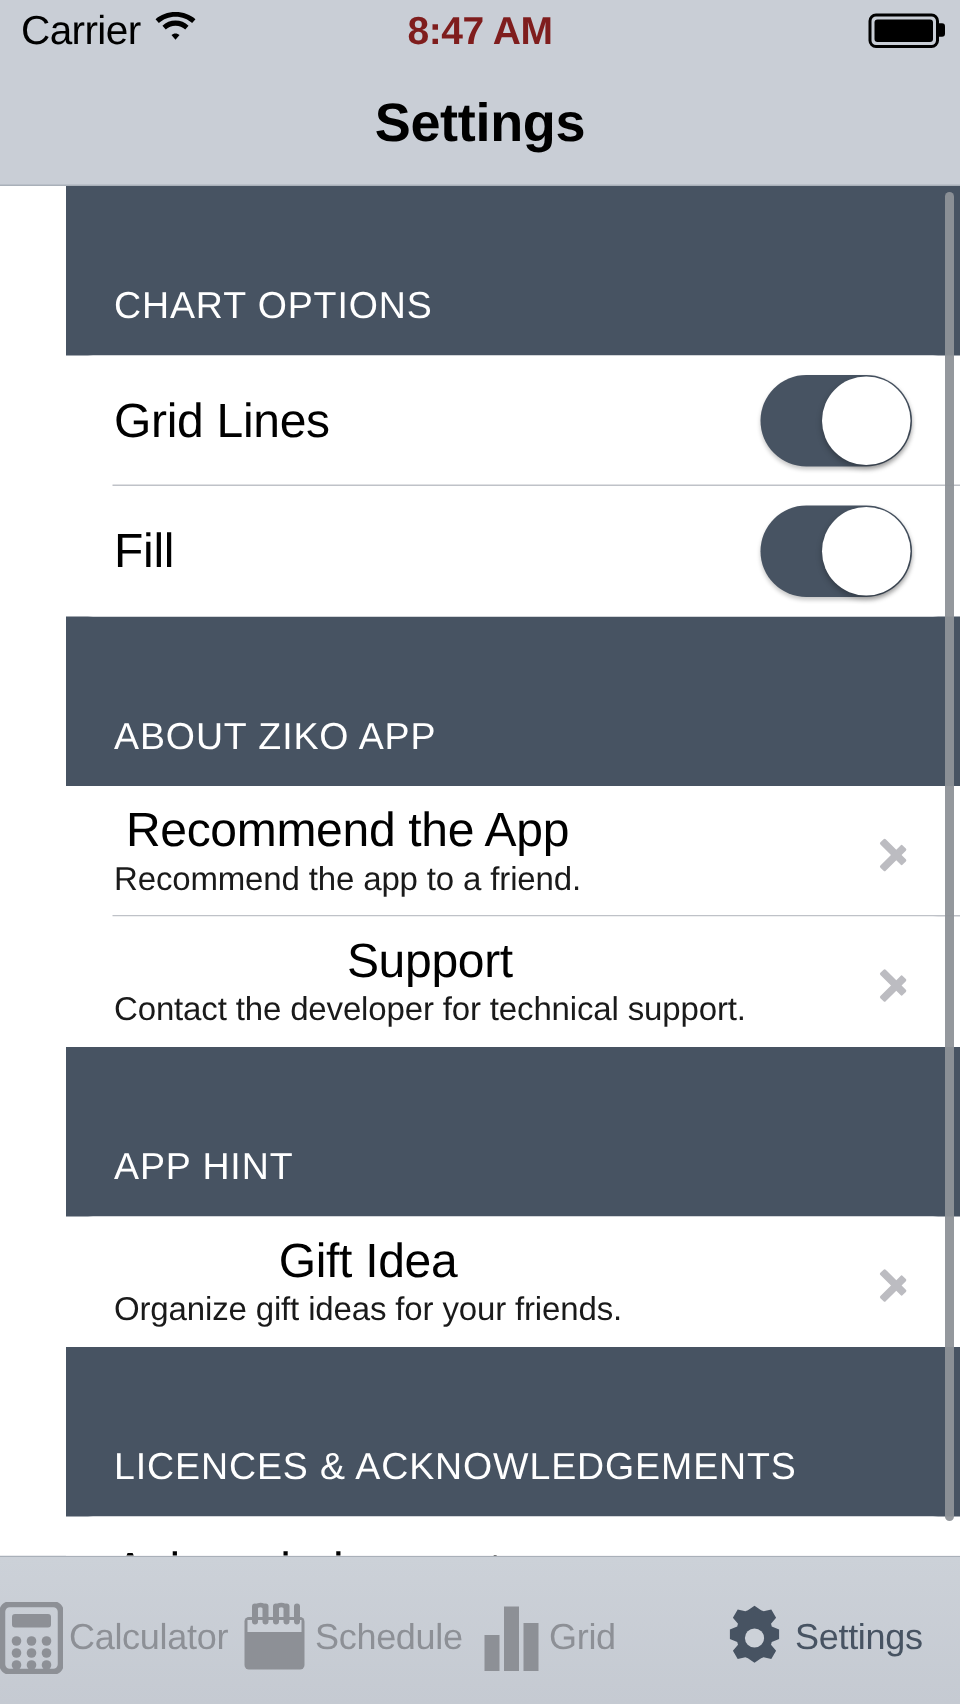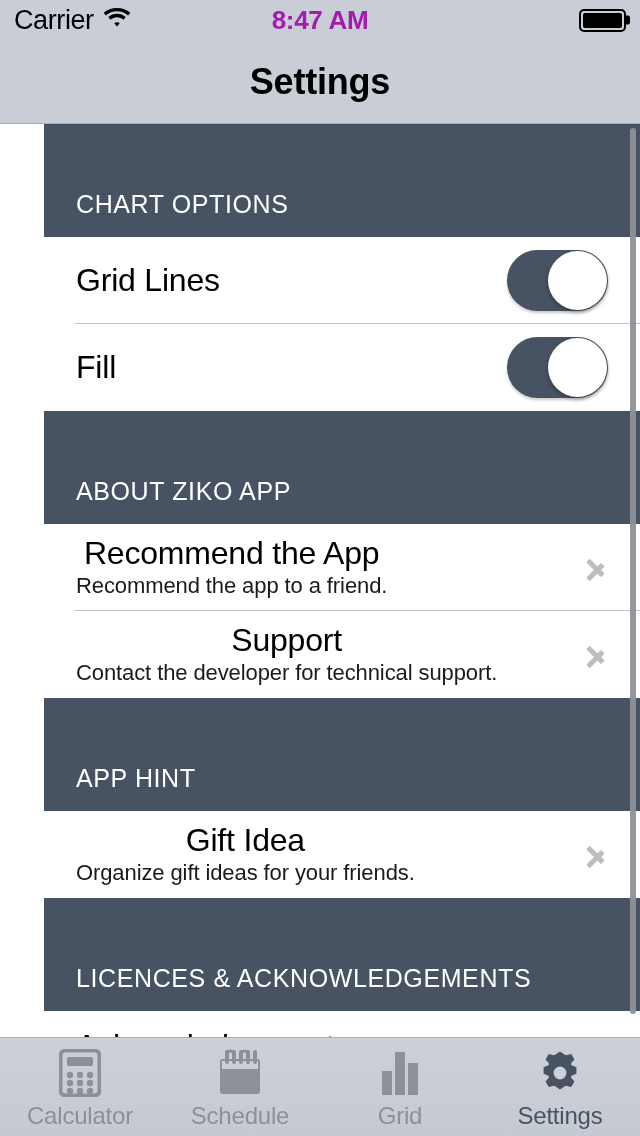--- a/index.html
+++ b/index.html
@@ -31,21 +31,21 @@
     position:relative;
   }
   .sb-left { display:flex; align-items:center; gap:9px; }
   .carrier-label {
     font-size:27px; color:#000; letter-spacing:-0.4px;
   }
   .wifi-icon { display:block; }
   .sb-time {
     position:absolute; left:0; right:0; top:0; bottom:0;
     display:flex; align-items:center; justify-content:center;
-    font-size:26px; font-weight:bold; color:#a21caf; letter-spacing:-0.3px;
+    font-size:26px; font-weight:bold; color:#7f1d1d; letter-spacing:-0.3px;
     pointer-events:none;
   }
   .sb-right {
     margin-left:auto; display:flex; align-items:center;
     position:relative; z-index:2;
   }
   .battery {
     width:47px; height:23px;
     border:2px solid #000; border-radius:5px;
     padding:2px; position:relative;
@@ -146,21 +146,21 @@
 
   
   .tabbar {
     flex:0 0 99px;
     background:linear-gradient(180deg,#ccd1d8 0%, #c5cad2 100%);
     border-top:1px solid #a9b0b9;
     display:flex;
   }
   .tab {
     flex:1 1 0;
-    display:flex; flex-direction:column;
+    display:flex; flex-direction:row;
     align-items:center; justify-content:flex-start;
     padding-top:10px; gap:4px;
   }
   .tab-icon { height:50px; display:flex; align-items:center; justify-content:center; }
   .tab-label { font-size:24px; letter-spacing:-0.2px; color:#8d9096; }
   .tab.active .tab-label { color:#475362; }
 </style>
 </head>
 <body>
 

